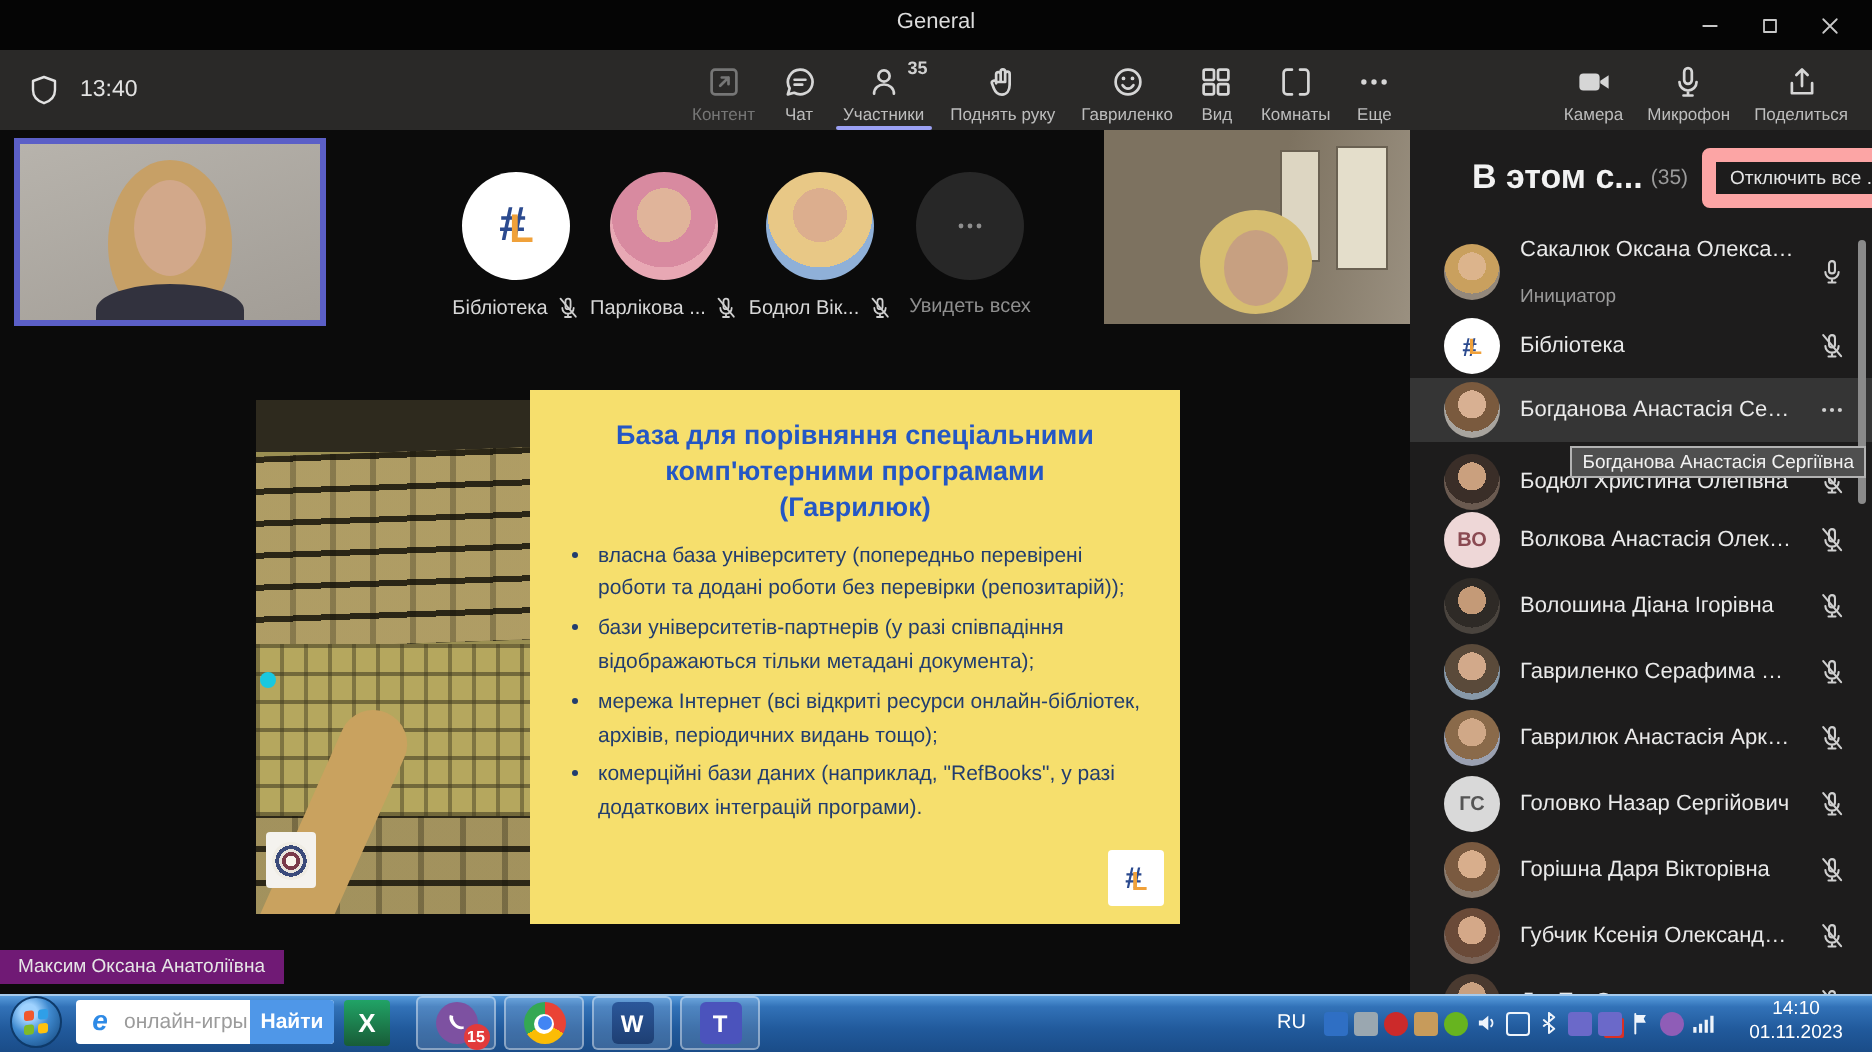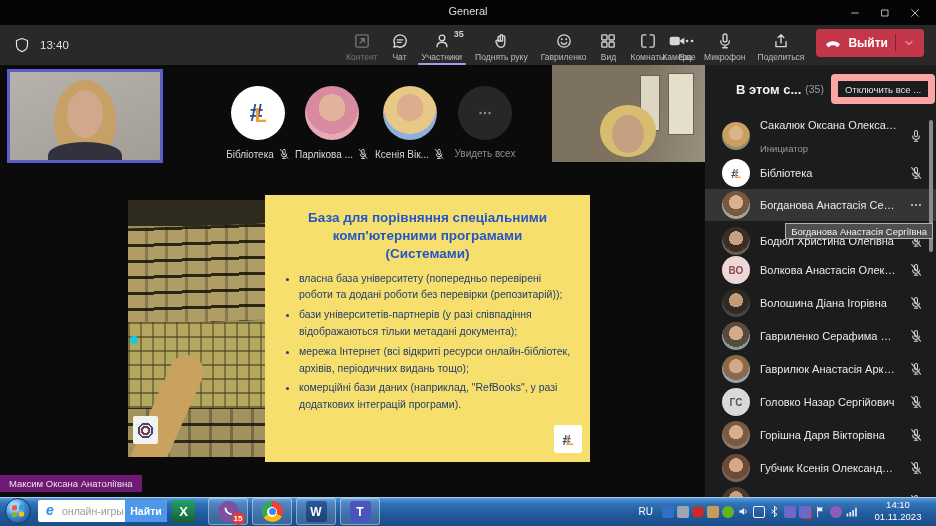--- a/index.html
+++ b/index.html
@@ -78,21 +78,21 @@
   .slide-bullets li { margin-bottom:3px; }
   .slide-logo { position:absolute; right:8px; bottom:9px; width:28px; height:28px; background:#fff; border-radius:2px; display:flex; align-items:center; justify-content:center; }
   .slide-logo .lgh { font-size:15px; }
   .slide-logo .lgl { font-size:13px; margin-left:-5px; margin-top:2px; }
   .nameplate { position:absolute; left:0; top:305px; background:#701a75; color:#e6e6e6; font-size:9.5px; padding:3px 9px; white-space:nowrap; }
 
   
   .panel { position:absolute; top:65px; left:705px; width:231px; height:432px; background:#1d1c1c; overflow:hidden; }
   .panel-header { position:absolute; top:12px; left:0; width:100%; height:24px; display:flex; align-items:center; }
   .ph-back { margin-left:24px; width:11px; height:11px; color:#c8c8c8; }
-  .ph-title { margin-left:7px; font-size:13px; font-weight:bold; color:#f2f2f2; white-space:nowrap; }
+  .ph-title { margin-left:7px; font-size:17px; font-weight:bold; color:#f2f2f2; white-space:nowrap; }
   .ph-count { margin-left:4px; font-size:10.5px; color:#9a9a9a; }
   .ph-muteall { margin-left:7px; font-size:9.5px; color:#e4e4e4; border:7px solid #fca5a5; border-radius:4px; padding:2.5px 7px; white-space:nowrap; }
   .ph-close { margin-left:auto; margin-right:9px; width:12px; height:12px; color:#cfcfcf; }
   .p-row { position:absolute; left:0; width:100%; height:32px; display:flex; align-items:center; gap:10px; padding-left:17px; }
   .p-row.hi { background:#353535; }
   .avatar { width:28px; height:28px; border-radius:50%; flex:none; }
   .av-init { display:flex; align-items:center; justify-content:center; font-size:10px; font-weight:bold; background:var(--bg); color:var(--fg); }
   .av-logo-sm { background:#fff; display:flex; align-items:center; justify-content:center; }
   .av-logo-sm .lgh { font-size:13px; } .av-logo-sm .lgl { font-size:11px; margin-left:-4px; margin-top:2px; }
   .p-texts { flex:1; min-width:0; display:flex; flex-direction:column; justify-content:center; }
@@ -324,30 +324,20 @@
             <use href="#i-mic"></use>
           </svg>
         <span class="tbl">Микрофон</span>
       </div>
       <div class="tbi">
         <svg class="ic ic18">
             <use href="#i-share"></use>
           </svg>
         <span class="tbl">Поделиться</span>
       </div>
-      <div class="leave-btn">
-        <svg class="ic ic16">
-            <use href="#i-hangup"></use>
-          </svg>
-        <span class="leave-label">Выйти</span>
-        <span class="leave-sep"></span>
-        <svg class="ic ic12">
-            <use href="#i-chev"></use>
-          </svg>
-      </div>
     </div>
   </div>
 
   <div class="strip">
     <div class="thumb-left">
       <div class="p-hair"></div>
       <div class="p-face"></div>
       <div class="p-body"></div>
     </div>
 
@@ -368,21 +358,21 @@
       <div class="av-label">
         <span>Парлікова ...</span>
         <svg class="ic mic-s">
             <use href="#i-mic-off"></use>
           </svg>
       </div>
     </div>
     <div class="av-tile" style="left:365px">
       <div class="circle av-ph" style="--f:#dcae8e;--h:#e8c886;--b:#8fb0d8"></div>
       <div class="av-label">
-        <span>Ксенія Вік...</span>
+        <span>Бодюл Вік...</span>
         <svg class="ic mic-s">
             <use href="#i-mic-off"></use>
           </svg>
       </div>
     </div>
     <div class="av-tile" style="left:440px">
       <div class="circle see-all">
         <svg class="ic ic16">
             <use href="#i-dots"></use>
           </svg>
@@ -406,21 +396,21 @@
       <div class="cam-grid"></div>
       <div class="cam-kbd"></div>
       <div class="cam-grid2"></div>
       <div class="cam-arm"></div>
       <div class="cam-dot"></div>
       <div class="emblem">
           <div class="emblem-seal"></div>
         </div>
     </div>
     <div class="slide">
-      <div class="slide-title">База для порівняння спеціальними комп'ютерними програмами (Системами)</div>
+      <div class="slide-title">База для порівняння спеціальними комп'ютерними програмами (Гаврилюк)</div>
       <ul class="slide-bullets">
         <li>власна база університету (попередньо перевірені роботи та додані роботи без перевірки (репозитарій));</li>
         <li>бази університетів-партнерів (у разі співпадіння відображаються тільки метадані документа);</li>
         <li>мережа Інтернет (всі відкриті ресурси онлайн-бібліотек, архівів, періодичних видань тощо);</li>
         <li>комерційні бази даних (наприклад, "RefBooks", у разі додаткових інтеграцій програми).</li>
       </ul>
       <div class="slide-logo">
         <span class="lgh">#</span>
           <span class="lgl">L</span>
       </div>

